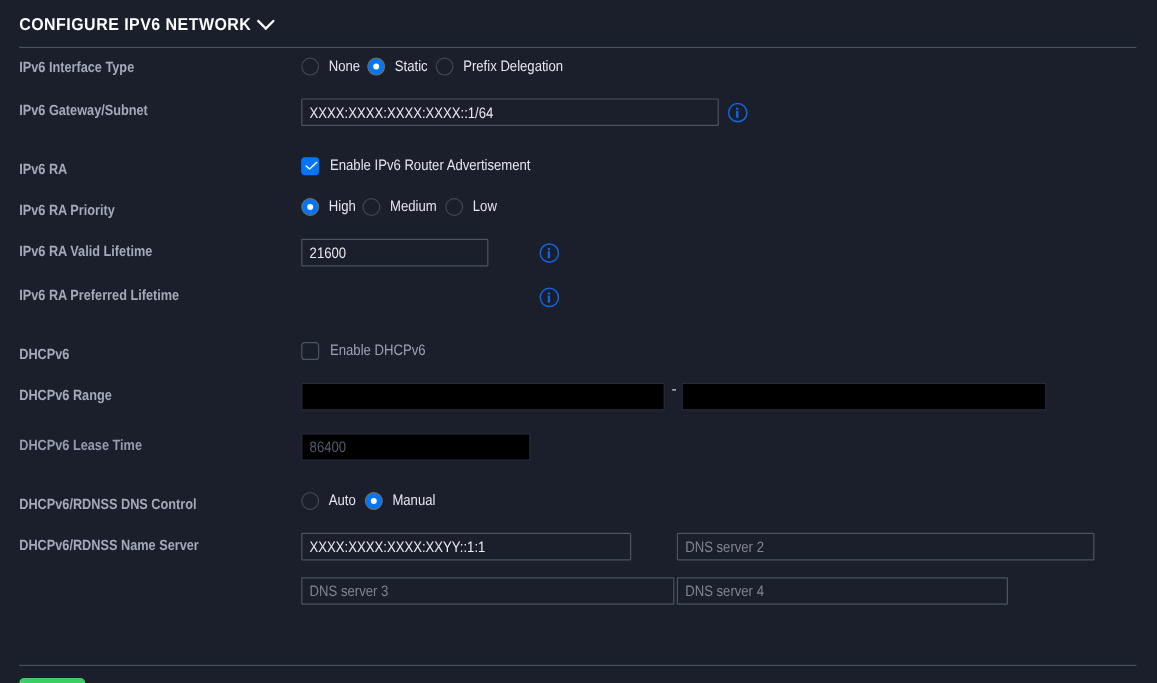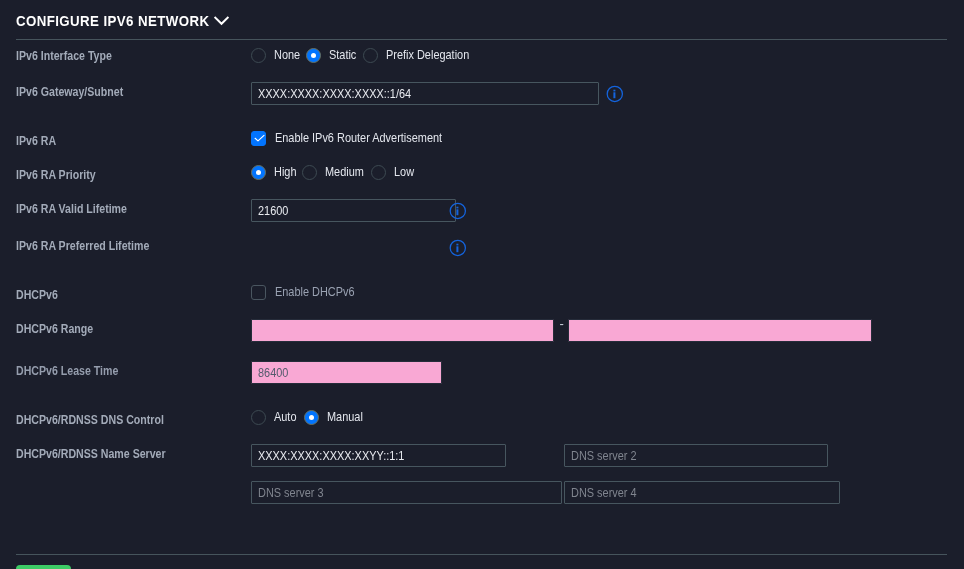--- a/index.html
+++ b/index.html
@@ -25,21 +25,21 @@
 
   
   .inp{position:absolute;box-sizing:border-box;height:23px;background:#1b1e2b;
        border:1px solid #47565f;border-radius:1px;overflow:hidden;
        display:flex;align-items:center;}
   .inp > .txt{font-size:12.6px;color:#e9ebf0;white-space:nowrap;line-height:15px;
        font-family:"Liberation Sans",sans-serif;display:inline-block;
        transform:scaleX(.868);transform-origin:left center;margin-left:6px;
        position:relative;top:1px;}
   .inp > .txt.ph{color:#80858f;}
-  .inp.dis{border-color:#262c3a;background:#f9a8d4;}
+  .inp.dis{border-color:#262c3a;background:#000000;}
   .inp.dis > .txt{color:#545b6d;}
 
   
   .radio{position:absolute;display:flex;align-items:center;height:15px;text-align:center;}
   .rdot{width:15px;height:15px;border-radius:50%;border:1px solid #3d4a52;
         box-sizing:border-box;flex:none;}
   .rdot.on{background:#0274fe;border:1px solid #69705e;
            display:flex;align-items:center;justify-content:center;}
   .rdot.on::after{content:"";width:5.4px;height:5.4px;border-radius:50%;background:#fff;display:block;}
   .rlab{font-size:12.6px;color:#e4e7ee;margin-left:8px;white-space:nowrap;line-height:15px;
@@ -115,21 +115,21 @@
   <div class="radio" style="left:302px;top:165px">
     <span class="rdot"></span>
     <span class="rlab">Medium</span>
   </div>
   <div class="radio" style="left:371px;top:165px">
     <span class="rdot"></span>
     <span class="rlab">Low</span>
   </div>
 
   <div class="lbl" style="top:202px">IPv6 RA Valid Lifetime</div>
-  <div class="inp" style="left:251px;top:199px;width:205px">
+  <div class="inp" style="left:251px;top:199px;width:156px">
       <span class="txt">21600</span>
     </div>
   <svg style="position:absolute;left:449px;top:202px" width="18" height="18" viewBox="0 0 17 18">
     <circle cx="8.3" cy="8.9" r="7.6" fill="none" stroke="#1464de" stroke-width="1.25"></circle>
     <rect x="6.9" y="4.7" width="2.0" height="1.7" fill="#1464de"></rect>
     <rect x="6.9" y="7.3" width="2.0" height="5.9" fill="#1464de"></rect>
   </svg>
 
   <div class="lbl" style="top:239px">IPv6 RA Preferred Lifetime</div>
   <svg style="position:absolute;left:449px;top:239px" width="18" height="18" viewBox="0 0 17 18">
@@ -162,24 +162,24 @@
   <div class="radio" style="left:251px;top:410px">
     <span class="rdot"></span>
     <span class="rlab">Auto</span>
   </div>
   <div class="radio" style="left:304px;top:410px">
     <span class="rdot on"></span>
     <span class="rlab">Manual</span>
   </div>
 
   <div class="lbl" style="top:447px">DHCPv6/RDNSS Name Server</div>
-  <div class="inp" style="left:251px;top:444px;width:255px">
+  <div class="inp" style="left:251px;top:444px;width:275px">
       <span class="txt">XXXX:XXXX:XXXX:XXYY::1:1</span>
     </div>
-  <div class="inp" style="left:564px;top:444px;width:264px">
+  <div class="inp" style="left:564px;top:444px;width:348px">
       <span class="txt ph">DNS server 2</span>
     </div>
   <div class="inp" style="left:251px;top:481px;width:311px">
       <span class="txt ph">DNS server 3</span>
     </div>
   <div class="inp" style="left:564px;top:481px;width:276px">
       <span class="txt ph">DNS server 4</span>
     </div>
 
   <div class="hr" style="top:554px"></div>

